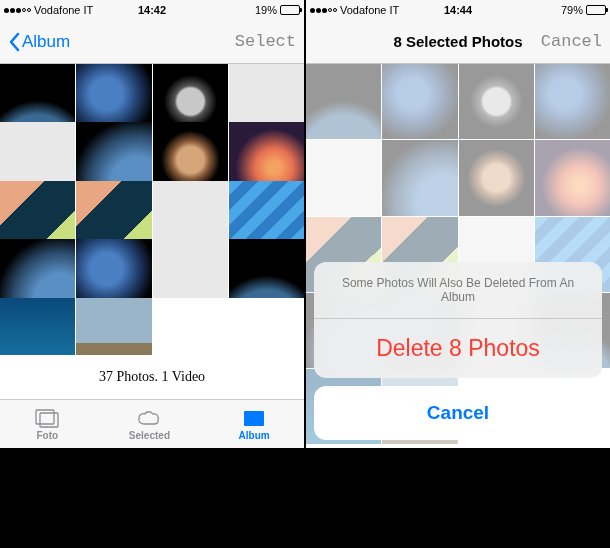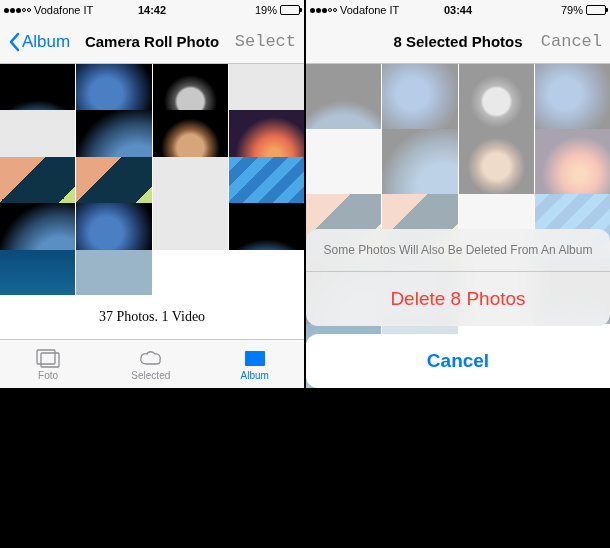--- a/index.html
+++ b/index.html
@@ -7,21 +7,21 @@
       font-family: -apple-system, "Helvetica Neue", Helvetica, Arial, sans-serif;
       background: #000;
       width: 610px;
       height: 548px;
       display: flex;
       gap: 2px;
       overflow: hidden;
     }
     .screen {
       width: 304px;
-      height: 388px;
+      height: 448px;
       background: #fff;
       position: relative;
       display: flex;
       flex-direction: column;
     }
     
     .status-bar {
       height: 20px;
       background: #f7f7f7;
       display: flex;
@@ -125,58 +125,60 @@
       background: #fff;
       font-family: Liberation Serif, serif;
     }
     .tab-bar {
       height: 49px;
       background: #f7f7f7;
       border-top: 0.5px solid #c7c7c7;
       display: flex;
       justify-content: space-around;
       align-items: center;
+      font-weight: bold;
     }
     .tab-item {
       display: flex;
       flex-direction: column;
       align-items: center;
       gap: 2px;
       font-size: 10px;
       color: #8e8e93;
     }
     .tab-item.active { color: #007aff; }
     .tab-icon { width: 26px; height: 20px; }
 
     
     .action-sheet-backdrop {
       position: absolute;
       inset: 0;
       display: flex;
       flex-direction: column;
       justify-content: flex-end;
+      padding: 8px;
     }
     .action-group {
       background: rgba(240,240,240,0.93);
       backdrop-filter: blur(10px);
       border-radius: 12px;
       overflow: hidden;
       margin-bottom: 8px;
     }
     .action-message {
       text-align: center;
       padding: 14px 12px;
       font-size: 12px;
       color: #7a7a7a;
       border-bottom: 0.5px solid #c7c7c7;
     }
     .action-button {
       text-align: center;
       padding: 16px;
-      font-size: 19px;
+      font-size: 23px;
       color: #ff3b30;
     }
     .cancel-button {
       background: #fff;
       border-radius: 12px;
       text-align: center;
       padding: 16px;
       font-size: 19px;
       font-weight: 600;
       color: #007aff;
@@ -204,21 +206,20 @@
     </div>
   </div>
 
   <div class="nav-bar">
     <div class="nav-left">
       <svg class="nav-chevron" viewBox="0 0 12 20">
           <path d="M10 2 L3 10 L10 18" stroke="#007aff" stroke-width="2.5" fill="none" stroke-linecap="round" stroke-linejoin="round"></path>
         </svg>
       <span>Album</span>
     </div>
-    <div class="nav-title">Camera Roll Photo</div>
     <div class="nav-right dimmed">Select</div>
   </div>
 
   <div class="photo-grid">
     <div class="photo-cell earth-arc"></div>
     <div class="photo-cell earth"></div>
     <div class="photo-cell moon"></div>
     <div class="photo-cell light"></div>
     <div class="photo-cell light"></div>
     <div class="photo-cell earth-close"></div>
@@ -276,21 +277,21 @@
     <div class="status-left">
       <span class="signal-dots">
         <span class="signal-dot"></span>
           <span class="signal-dot"></span>
           <span class="signal-dot"></span>
           <span class="signal-dot empty"></span>
           <span class="signal-dot empty"></span>
       </span>
       <span>Vodafone IT</span>
     </div>
-    <span class="status-time">03:44</span>
+    <span class="status-time">14:44</span>
     <div class="status-right">
       <span>79%</span>
       <span class="battery-icon"><span class="battery-fill" style="width:37%"></span></span>
     </div>
   </div>
 
   <div class="nav-bar">
     <div class="nav-left"></div>
     <div class="nav-title">8 Selected Photos</div>
     <div class="nav-right dimmed">Cancel</div>

